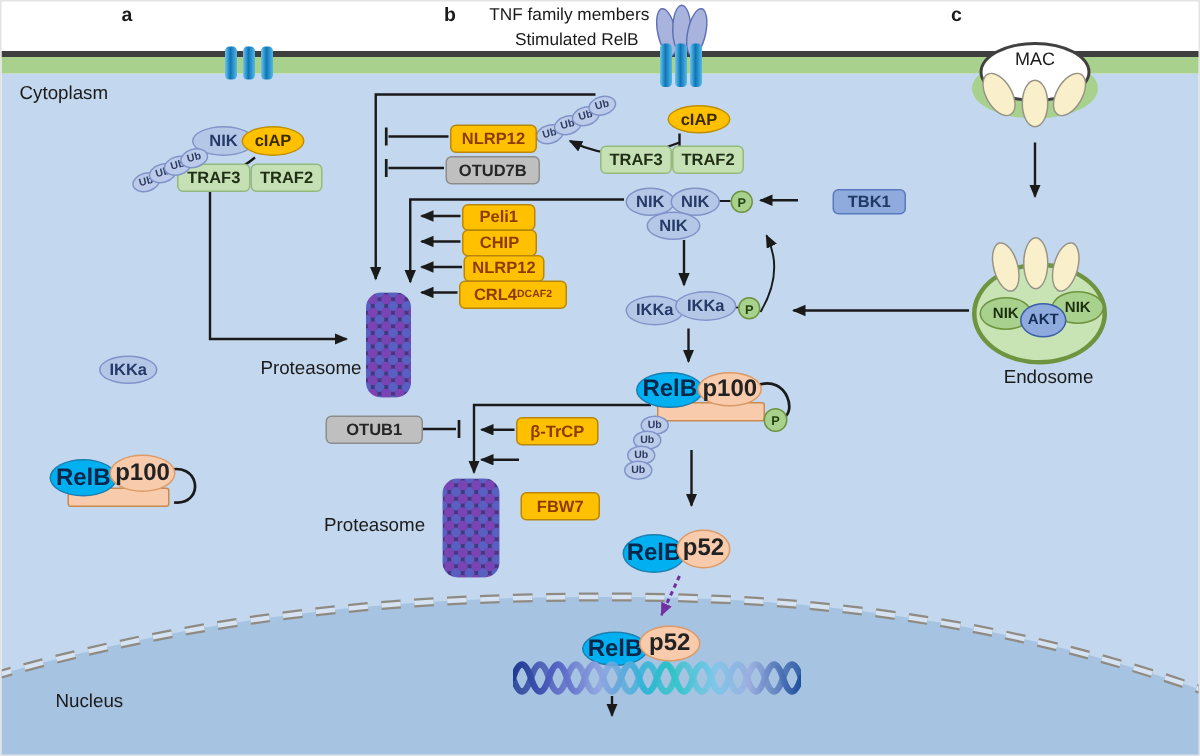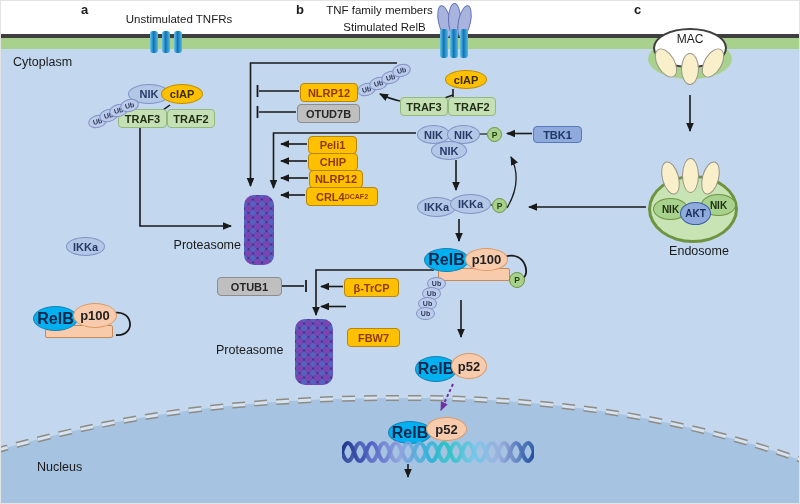--- a/index.html
+++ b/index.html
@@ -9,27 +9,27 @@
   .txt{position:absolute;white-space:nowrap;}
   .ctr{display:flex;align-items:center;justify-content:center;text-align:center;}
   .panel-letter{font-weight:bold;font-size:13px;}
   .hdr{font-size:11.5px;}
   .reglabel{font-size:12.5px;}
   .box{position:absolute;border-radius:4px;display:flex;align-items:center;justify-content:center;
        font-size:11px;font-weight:bold;}
   .box-orange{background:#ffc000;border:1.5px solid #b8860b;color:#8c3b00;}
   .box-green{background:#c5e0b4;border:1.5px solid #94b97c;color:#1f2e14;margin-top:42px;}
   .box-gray{background:#bfbfbf;border:1.5px solid #8c8c8c;color:#262626;}
-  .box-blue{background:#8faadc;border:1.5px solid #5a78bd;color:#1f3864;}
+  .box-blue{background:#8faadc;border:1.5px solid #5a78bd;color:#1f3864;margin-left:22px;}
   .ell{position:absolute;border-radius:50%;display:flex;align-items:center;justify-content:center;
        font-size:11px;font-weight:bold;}
   .ell-nik{background:#b4c7e7;border:1.5px solid #8093c8;color:#253a66;}
   .ell-ciap{background:#ffc000;border:1.5px solid #bf8f00;color:#3a2a00;}
   .ell-cyan{background:#00b0f0;border:1.5px solid #1d7fb0;color:#07264a;font-size:16px;}
-  .ell-peach{background:#f8cbad;border:1.5px solid #dc9a66;color:#222;font-size:13px;}
+  .ell-peach{background:#f8cbad;border:1.5px solid #dc9a66;color:#222;font-size:16px;}
   .ell-ub{background:#bccbe9;border:1px solid #8093c8;color:#2c3a5e;font-size:7px;font-weight:bold;}
   .ell-cream{background:#f9efca;border:1.5px solid #979287;}
   .ell-gnik{background:#a9d18e;border:1.5px solid #6f9440;color:#1c2e10;font-size:10px;}
   .pcirc{position:absolute;border-radius:50%;background:#a9d18e;border:1.5px solid #6f9440;
          color:#24420f;font-size:8.5px;font-weight:bold;display:flex;align-items:center;justify-content:center;}
   .rbar{position:absolute;border-radius:3px;background:linear-gradient(90deg,#6cc6ea,#0d74b8 45%,#55b9e4);}
   .lig{position:absolute;border-radius:50%;background:#a8b4de;border:1.5px solid #5f6fb4;}
   .rect-peach{position:absolute;background:#f8cbad;border:1.5px solid #c98a52;border-radius:2px;}
   .prot{position:absolute;border-radius:10px;background-color:#41357f;
         background-image:radial-gradient(circle,#7a44b4 3.1px,rgba(0,0,0,0) 3.6px),
@@ -123,21 +123,20 @@
       <path d="M503,256 C526,248 530,278 520,277" stroke-width="1.8"></path>
       <path d="M109,313 C133,305 136,336 115,334" stroke-width="1.8"></path>
       <path d="M407,463 L407,476" marker-end="url(#ah)"></path>
     </g>
     <path d="M452,383 L440,409" stroke="#7030a0" stroke-width="2" stroke-dasharray="3 2.6" fill="none" marker-end="url(#ahp)"></path>
   </svg>
 
   <div class="txt panel-letter" style="left:80px;top:1px;">a</div>
   <div class="txt panel-letter" style="left:295px;top:1px;">b</div>
   <div class="txt panel-letter" style="left:633px;top:1px;">c</div>
-  <div class="txt hdr ctr" style="left:98px;top:12px;width:160px;">Unstimulated TNFRs</div>
   <div class="txt hdr ctr" style="left:316px;top:3px;width:125px;">TNF family members</div>
   <div class="txt hdr ctr" style="left:326px;top:20px;width:115px;">Stimulated RelB</div>
   <div class="txt reglabel" style="left:12px;top:54px;">Cytoplasm</div>
   <div class="txt reglabel" style="left:36px;top:459px;">Nucleus</div>
 
   <div class="box box-green" style="left:117px;top:66px;width:47px;height:17px;">TRAF3</div>
   <div class="box box-green" style="left:166px;top:66px;width:46px;height:17px;">TRAF2</div>
   <div class="ell ell-nik" style="left:127px;top:83px;width:40px;height:18px;">NIK</div>
   <div class="ell ell-ciap" style="left:160px;top:83px;width:40px;height:18px;">cIAP</div>
   <div class="ell ell-ub" style="left:87px;top:114px;width:17px;height:11px;transform:rotate(-15deg);">Ub</div>

